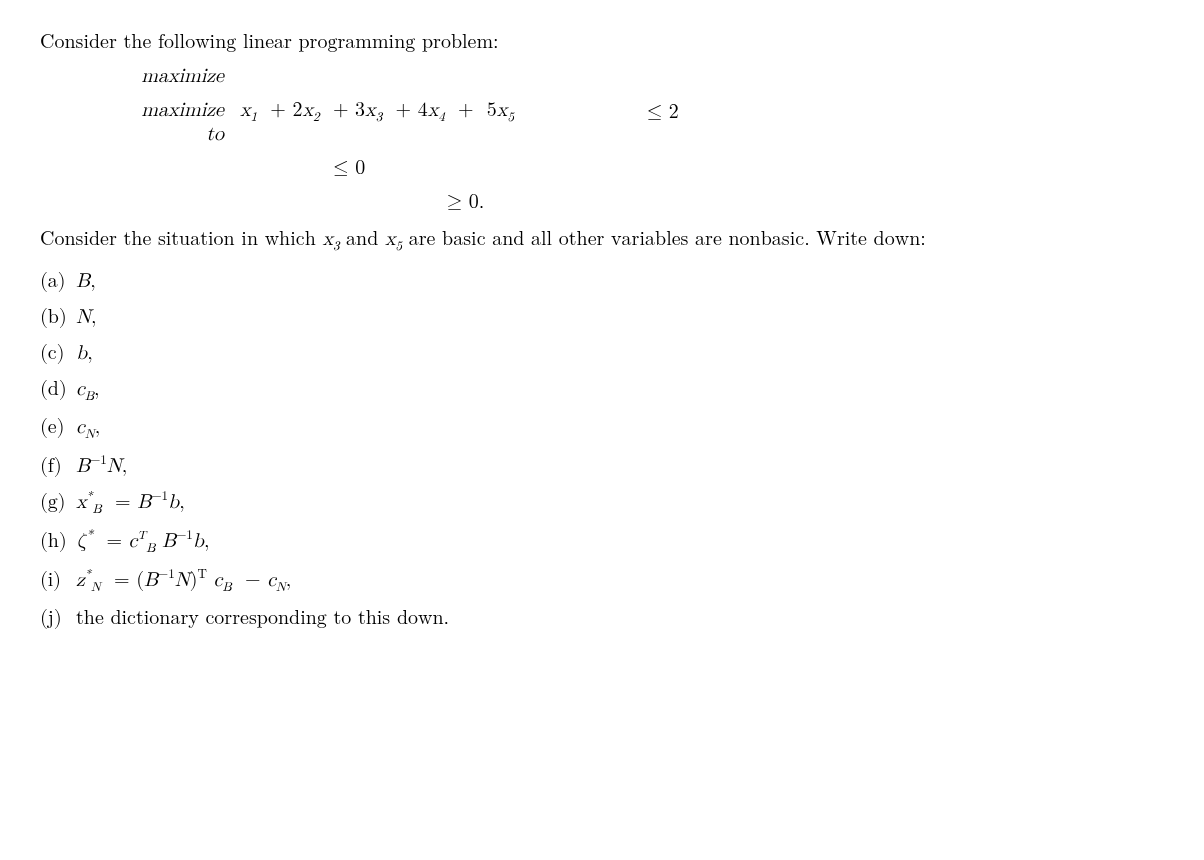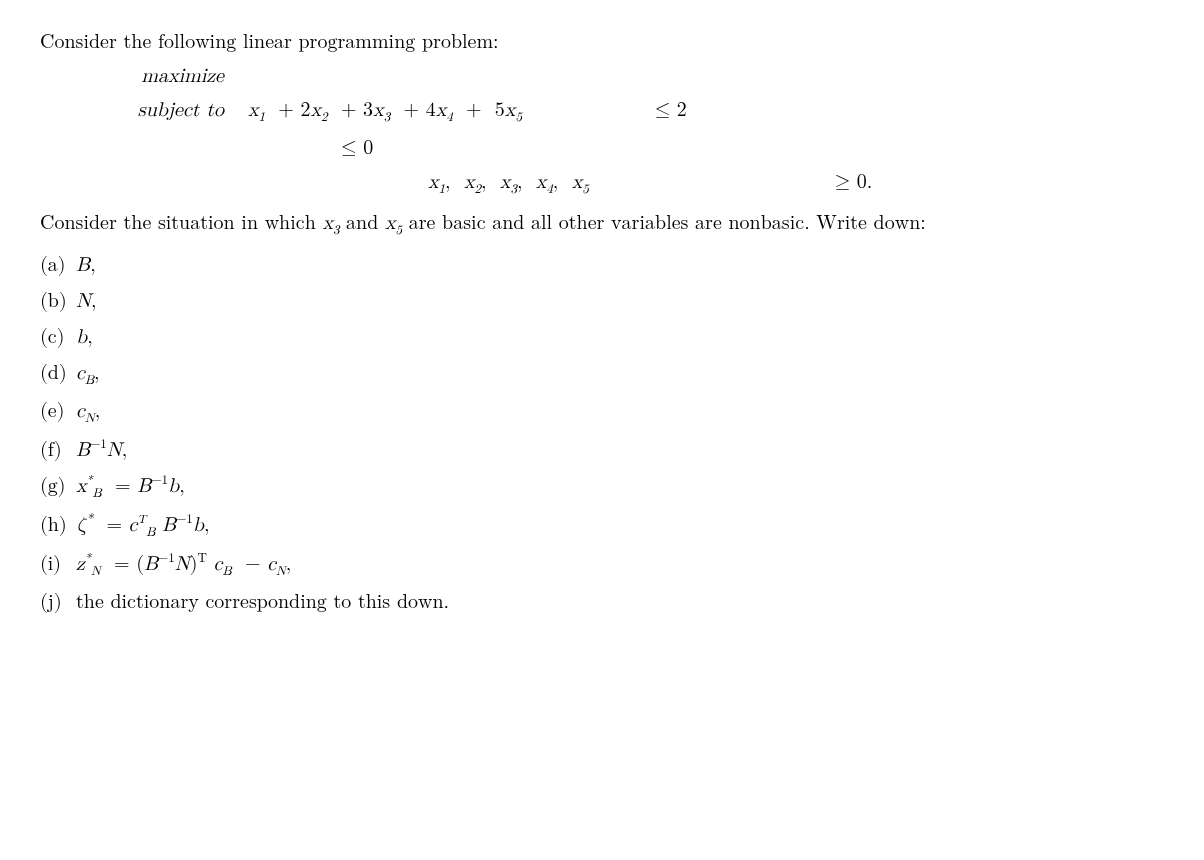--- a/index.html
+++ b/index.html
@@ -35,37 +35,37 @@
     .math-block {
       display: flex;
       flex-direction: column;
       margin: 10px 0 10px 80px;
       gap: 10px;
     }
 
     .math-row {
       display: flex;
       align-items: baseline;
-      gap: 8px;
+      gap: 0;
     }
 
     .label-col {
       width: 120px;
       text-align: right;
       padding-right: 16px;
       font-style: italic;
     }
 
     .expr-col {
       flex: 1;
     }
 
     .constraint-row {
       display: flex;
-      align-items: flex-start;
+      align-items: center;
     }
 
     .constraint-expr {
       min-width: 380px;
     }
 
     .constraint-ineq {
       margin-left: 20px;
     }
 
@@ -108,21 +108,21 @@
     Consider the following linear programming problem:
   </p>
 
   <div class="math-block">
 
     <div class="math-row">
       <div class="label-col">maximize</div>
     </div>
 
     <div class="math-row">
-      <div class="label-col">subject to</div>
+      <div class="label-col">maximize to</div>
       <div class="expr-col">
         <span class="constraint-row">
           <span class="constraint-expr">
             <span class="italic">x</span><span class="sub italic">1</span>
             &nbsp;+&nbsp;2<span class="italic">x</span><span class="sub italic">2</span>
             &nbsp;+&nbsp;3<span class="italic">x</span><span class="sub italic">3</span>
             &nbsp;+&nbsp;4<span class="italic">x</span><span class="sub italic">4</span>
             &nbsp;+&nbsp;&nbsp;5<span class="italic">x</span><span class="sub italic">5</span>
           </span>
           <span class="constraint-ineq">&nbsp;≤&nbsp;2</span>
@@ -136,27 +136,20 @@
         <span class="constraint-row">
           <span class="constraint-ineq">&nbsp;&nbsp;&nbsp;&nbsp;&nbsp;&nbsp;&nbsp;&nbsp;&nbsp;&nbsp;&nbsp;≤&nbsp;0</span>
         </span>
       </div>
     </div>
 
     <div class="math-row">
       <div class="label-col"></div>
       <div class="expr-col">
         <span class="constraint-row" style="padding-left: 180px;">
-          <span class="constraint-expr">
-            <span class="italic">x</span><span class="sub italic">1</span>,
-            &nbsp;<span class="italic">x</span><span class="sub italic">2</span>,
-            &nbsp;<span class="italic">x</span><span class="sub italic">3</span>,
-            &nbsp;<span class="italic">x</span><span class="sub italic">4</span>,
-            &nbsp;<span class="italic">x</span><span class="sub italic">5</span>
-          </span>
           <span class="constraint-ineq">&nbsp;≥&nbsp;0.</span>
         </span>
       </div>
     </div>
 
   </div>
 
   <p class="paragraph" style="margin-top: 4px; margin-bottom: 8px;">
     Consider the situation in which <span class="italic">x</span><span class="sub italic">3</span>
     and <span class="italic">x</span><span class="sub italic">5</span>

